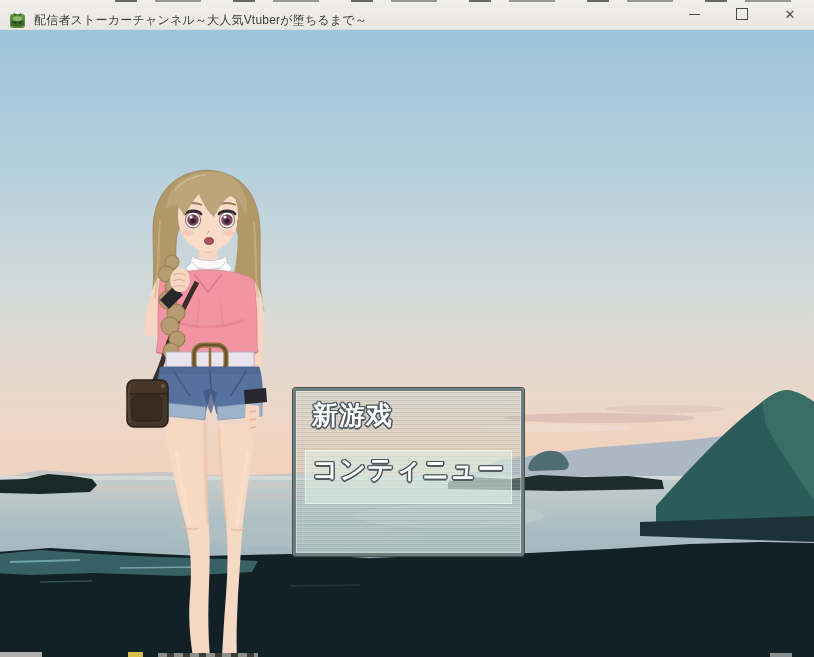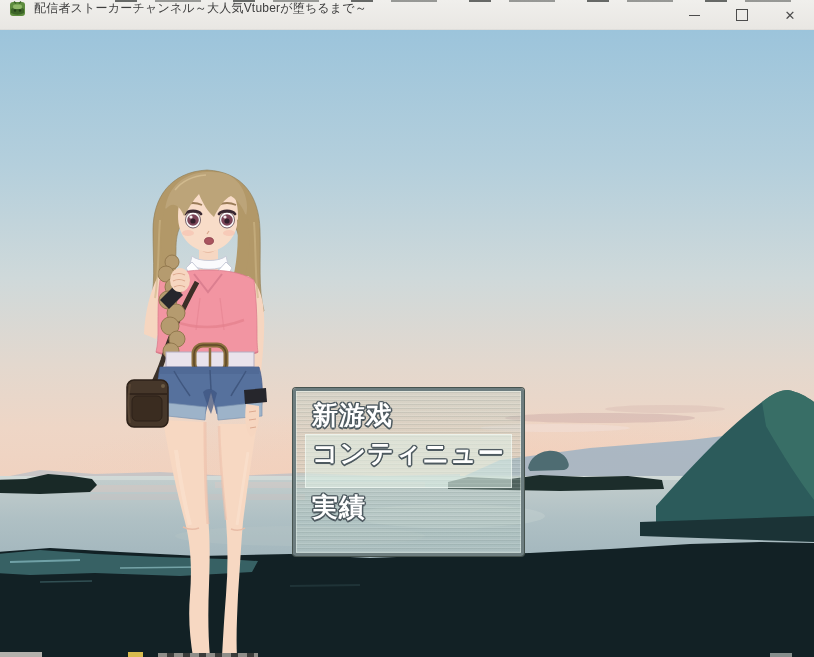--- a/index.html
+++ b/index.html
@@ -6,21 +6,21 @@
   #window{
     position:relative;width:814px;height:657px;overflow:hidden;
     font-family:"Liberation Sans","DejaVu Sans",sans-serif;
     background:#0f1d21;
   }
   
   .titlebar{
     position:absolute;top:0;left:0;width:814px;height:30px;
     background:linear-gradient(#f0efec,#e9e7e3);
     border-bottom:1px solid rgba(0,0,0,.07);
-    display:flex;align-items:flex-start;box-sizing:border-box;
+    display:flex;align-items:flex-end;box-sizing:border-box;
   }
   .top-artifact{
     position:absolute;top:0;left:115px;right:0;height:2px;
     background:repeating-linear-gradient(90deg,
       rgba(38,42,40,.85) 0 22px, rgba(38,42,40,0) 22px 40px,
       rgba(38,42,40,.55) 40px 86px, rgba(38,42,40,0) 86px 118px);
     opacity:.8;
   }
   .app-icon{width:17px;height:17px;margin:0 8px 0 9px;flex:0 0 auto;}
   .title-text{
@@ -45,21 +45,21 @@
     box-shadow:0 0 0 1px #46534f, inset 0 0 0 1px rgba(236,246,240,.45);
     background-color:rgba(184,204,196,.30);
     background-image:repeating-linear-gradient(0deg,
       rgba(108,130,124,.17) 0 1px,
       rgba(238,248,242,.13) 1px 2px,
       rgba(160,180,172,.05) 2px 4px);
     padding:5px 0;
   }
   .menu-item{
     height:38px;display:flex;align-items:center;
-    padding:0 10px 0 16px;
+    padding:0 10px 16px 16px;
     font-size:26px;font-weight:bold;color:#ffffff;letter-spacing:1px;
     text-shadow:-1.5px 0 #4e5a60,1.5px 0 #4e5a60,0 -1.5px #4e5a60,0 1.5px #4e5a60,
       -1px -1px #4e5a60,1px -1px #4e5a60,-1px 1px #4e5a60,1px 1px #4e5a60;
     cursor:default;white-space:nowrap;
   }
   .menu-item.selected{
     margin:0 9px;padding:0 4px 16px 7px;
     background:rgba(222,240,232,.55);
     box-shadow:inset 0 0 0 1px rgba(250,255,252,.55);
   }
@@ -282,21 +282,20 @@
         </g>
 
         <path d="M160,190 C158,215 159,245 155,268" stroke="#cdb587" stroke-width="2" fill="none" opacity=".6"></path>
         <path d="M254,192 C256,218 255,246 258,268" stroke="#cdb587" stroke-width="2" fill="none" opacity=".6"></path>
       </g>
     </svg>
 
     <div class="menu-box">
       <div class="menu-item">新游戏</div>
       <div class="menu-item selected">コンティニュー</div>
-      <div class="menu-item">実績</div>
     </div>
 
     <div class="bottom-sliver">
       <div class="frag frag-a"></div>
       <div class="frag frag-b"></div>
       <div class="frag frag-c"></div>
       <div class="frag frag-d"></div>
     </div>
 
   </div>

